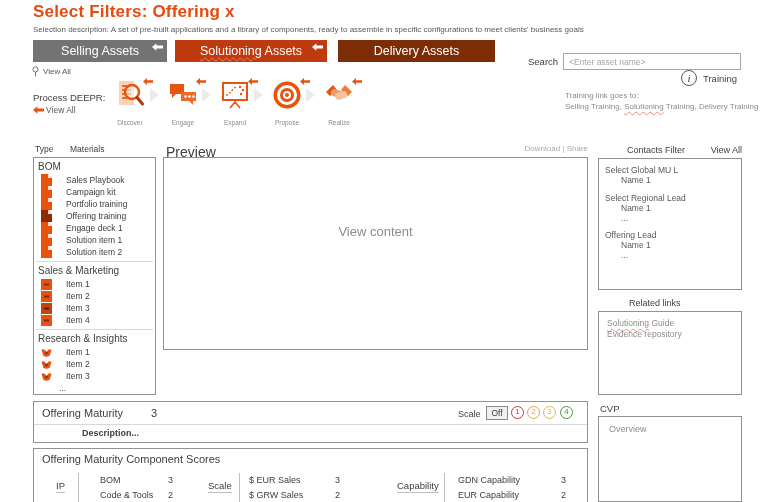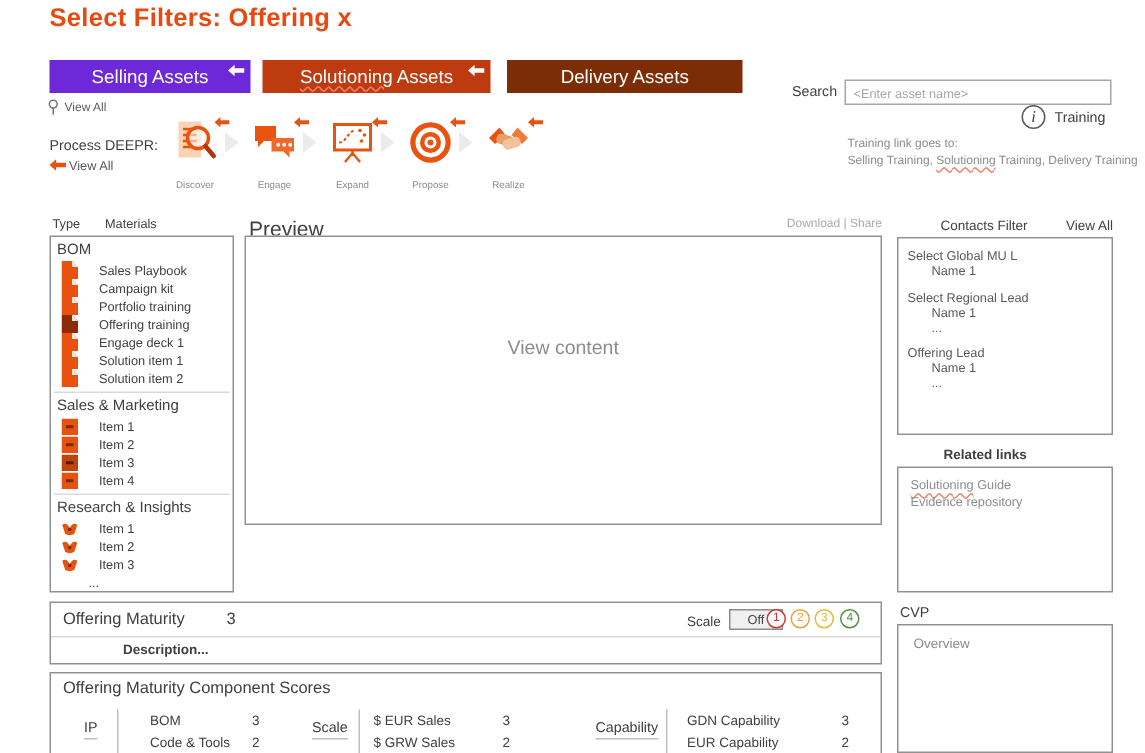--- a/index.html
+++ b/index.html
@@ -76,32 +76,32 @@
                  display:flex; align-items:center; justify-content:center; }
   .preview-box .vc { font-size:13px; color:#8c8c8c; margin-bottom:45px; }
 
   
   .contacts-header { left:598px; top:145px; width:144px; display:flex; justify-content:space-between; }
   .viewall-link { font-size:9px; color:#404040; cursor:pointer; }
   .contacts-box { left:598px; top:158px; width:144px; height:132px; font-size:8.5px; color:#595959; padding:6px 0 0 6px; }
   .cgroup { margin-bottom:7px; }
   .cgroup .cname { margin-left:16px; line-height:11px; }
   .cgroup .cmore { margin-left:16px; line-height:9px; }
-  .related-title { left:600px; top:298px;font-weight:bold; }
+  .related-title { left:600px; top:298px; }
   .related-box { left:598px; top:311px; width:144px; height:84px; font-size:8.5px; color:#8c8c8c; padding:6px 0 0 8px; line-height:11px; }
   .related-box div { cursor:pointer; }
 
   
   .maturity-box { left:33px; top:401px; width:555px; height:42px; }
   .m-title { position:absolute; left:8px; top:5px; font-size:11px; }
   .m-value { position:absolute; left:117px; top:5px; font-size:11px; }
   .m-sep { position:absolute; left:0; top:22px; width:100%; border-top:1px solid #d9d9d9; }
   .m-desc { position:absolute; left:8px; top:26px; font-size:9px; font-weight:600; color:#404040;padding-left:40px; }
   .m-scale-label { position:absolute; left:424px; top:7px; font-size:9px; }
-  .m-off { position:absolute; left:452px; top:4px; width:36px; height:14px; background:#f0f0f0;
+  .m-off { position:absolute; left:452px; top:4px; width:22px; height:14px; background:#f0f0f0;
            border:1px solid #8c8c8c; font-size:8.5px; color:#404040; text-align:center; line-height:12px; cursor:pointer; }
   .m-circ { position:absolute; top:4px; width:13px; height:13px; border-radius:50%;
             border:1.5px solid; font-size:8px; text-align:center; line-height:10.5px; cursor:pointer; background:#fff; }
   .c1{left:477px;} .c2{left:493px;} .c3{left:509px;} .c4{left:526px;}
 
   
   .scores-box { left:33px; top:448px; width:555px; height:70px; }
   .s-title { position:absolute; left:8px; top:4px; font-size:11px; }
   .s-glabel { position:absolute; top:31px; font-size:9.5px; border-bottom:1px solid #bfbfbf; padding-bottom:1px; }
   .s-vline { position:absolute; top:24px; height:46px; border-left:1px solid #bfbfbf; }
@@ -119,22 +119,23 @@
   <defs>
     <g id="arrow-left">
         <path d="M4 0 L0 3.5 L4 7 L4 4.8 L10 4.8 L10 2.2 L4 2.2 Z"></path>
       </g>
   </defs>
 </svg>
 
 <div class="page">
 
   <div class="abs title" style="color: rgb(232, 73, 15);">Select Filters: Offering x</div>
-
-  <button class="tab tab-selling" style="background-color: #6d28d9;">
+  <div class="abs desc">Selection description: A set of pre-built applications and a library of components, ready to assemble in specific configurations to meet clients' business goals</div>
+
+  <button class="tab tab-selling" style="background-color: #737373;">
     <span>Selling Assets</span>
     <svg class="link-arrow" width="11" height="8" viewBox="0 0 10 7" fill="#ffffff">
         <use href="#arrow-left"></use>
       </svg>
   </button>
   <button class="tab tab-solutioning" style="background-color: rgb(190, 58, 15);">
     <span class="squiggle">Solutioning</span><span> Assets</span>
     <svg class="link-arrow" width="11" height="8" viewBox="0 0 10 7" fill="#ffffff">
         <use href="#arrow-left"></use>
       </svg>

